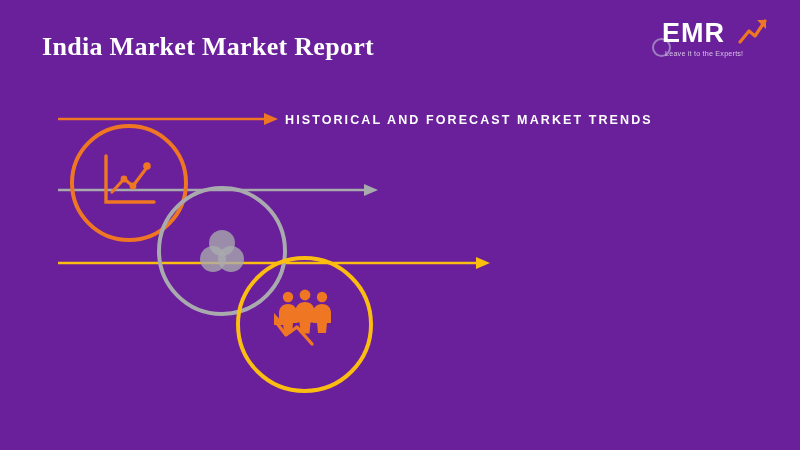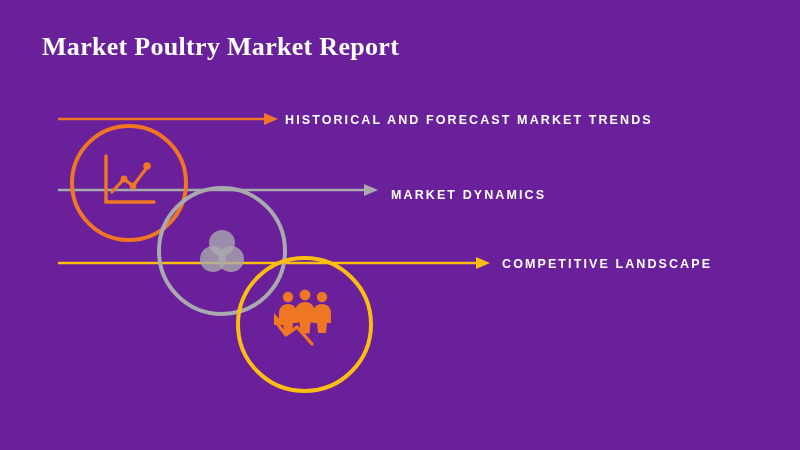--- a/index.html
+++ b/index.html
@@ -141,40 +141,47 @@
     font-weight: bold;
     letter-spacing: 1.15px;
     white-space: nowrap;
   }
 </style>
 </head>
 <body>
 
 <div id="stage">
 
-  <div id="title">Market Poultry Market Report</div>
-
+  <div id="title">India Market Market Report</div>
+
+  <div id="logo">
+    <div class="ring"></div>
+    <div class="emr">EMR</div>
+    <div class="tag">Leave it to the Experts!</div>
+    <svg class="arrow" viewBox="0 0 30 30">
+      <path d="M2 26 L11 15 L17 20 L27 5" stroke="#ef7622" stroke-width="3.2" fill="none" stroke-linecap="round" stroke-linejoin="round"></path>
+      <path d="M19 4 L28 4 L28 13 Z" fill="#ef7622"></path>
+    </svg>
+  </div>
 
   <svg id="arrow-1" class="arrow-line" width="230" height="14" viewBox="0 0 230 14">
     <line x1="0" y1="7" x2="208" y2="7" stroke="#ef7622" stroke-width="2.6"></line>
     <path d="M206 1 L220 7 L206 13 Z" fill="#ef7622"></path>
   </svg>
   <div id="label-1" class="row-label">HISTORICAL AND FORECAST MARKET TRENDS</div>
 
   <svg id="arrow-2" class="arrow-line" width="330" height="14" viewBox="0 0 330 14">
     <line x1="0" y1="7" x2="308" y2="7" stroke="#a9aaae" stroke-width="2.6"></line>
     <path d="M306 1 L320 7 L306 13 Z" fill="#a9aaae"></path>
   </svg>
-  <div id="label-2" class="row-label">MARKET DYNAMICS</div>
 
   <svg id="arrow-3" class="arrow-line" width="442" height="14" viewBox="0 0 442 14">
     <line x1="0" y1="7" x2="420" y2="7" stroke="#fbbd10" stroke-width="2.6"></line>
     <path d="M418 1 L432 7 L418 13 Z" fill="#fbbd10"></path>
   </svg>
-  <div id="label-3" class="row-label">COMPETITIVE LANDSCAPE</div>
 
   <div id="circle-orange" class="circle"></div>
   <div id="circle-grey" class="circle"></div>
   <div id="circle-yellow" class="circle"></div>
 
   <svg id="icon-chart" class="circle-icon" viewBox="0 0 58 58">
     <path d="M6 4 L6 50 L54 50" stroke="#ef7622" stroke-width="3.4" fill="none" stroke-linecap="round"></path>
     <path d="M12 40 L24 27 L33 34 L48 14" stroke="#ef7622" stroke-width="3.2" fill="none" stroke-linecap="round" stroke-linejoin="round"></path>
     <circle cx="24" cy="27" r="3.4" fill="#ef7622"></circle>
     <circle cx="33" cy="34" r="3.4" fill="#ef7622"></circle>

